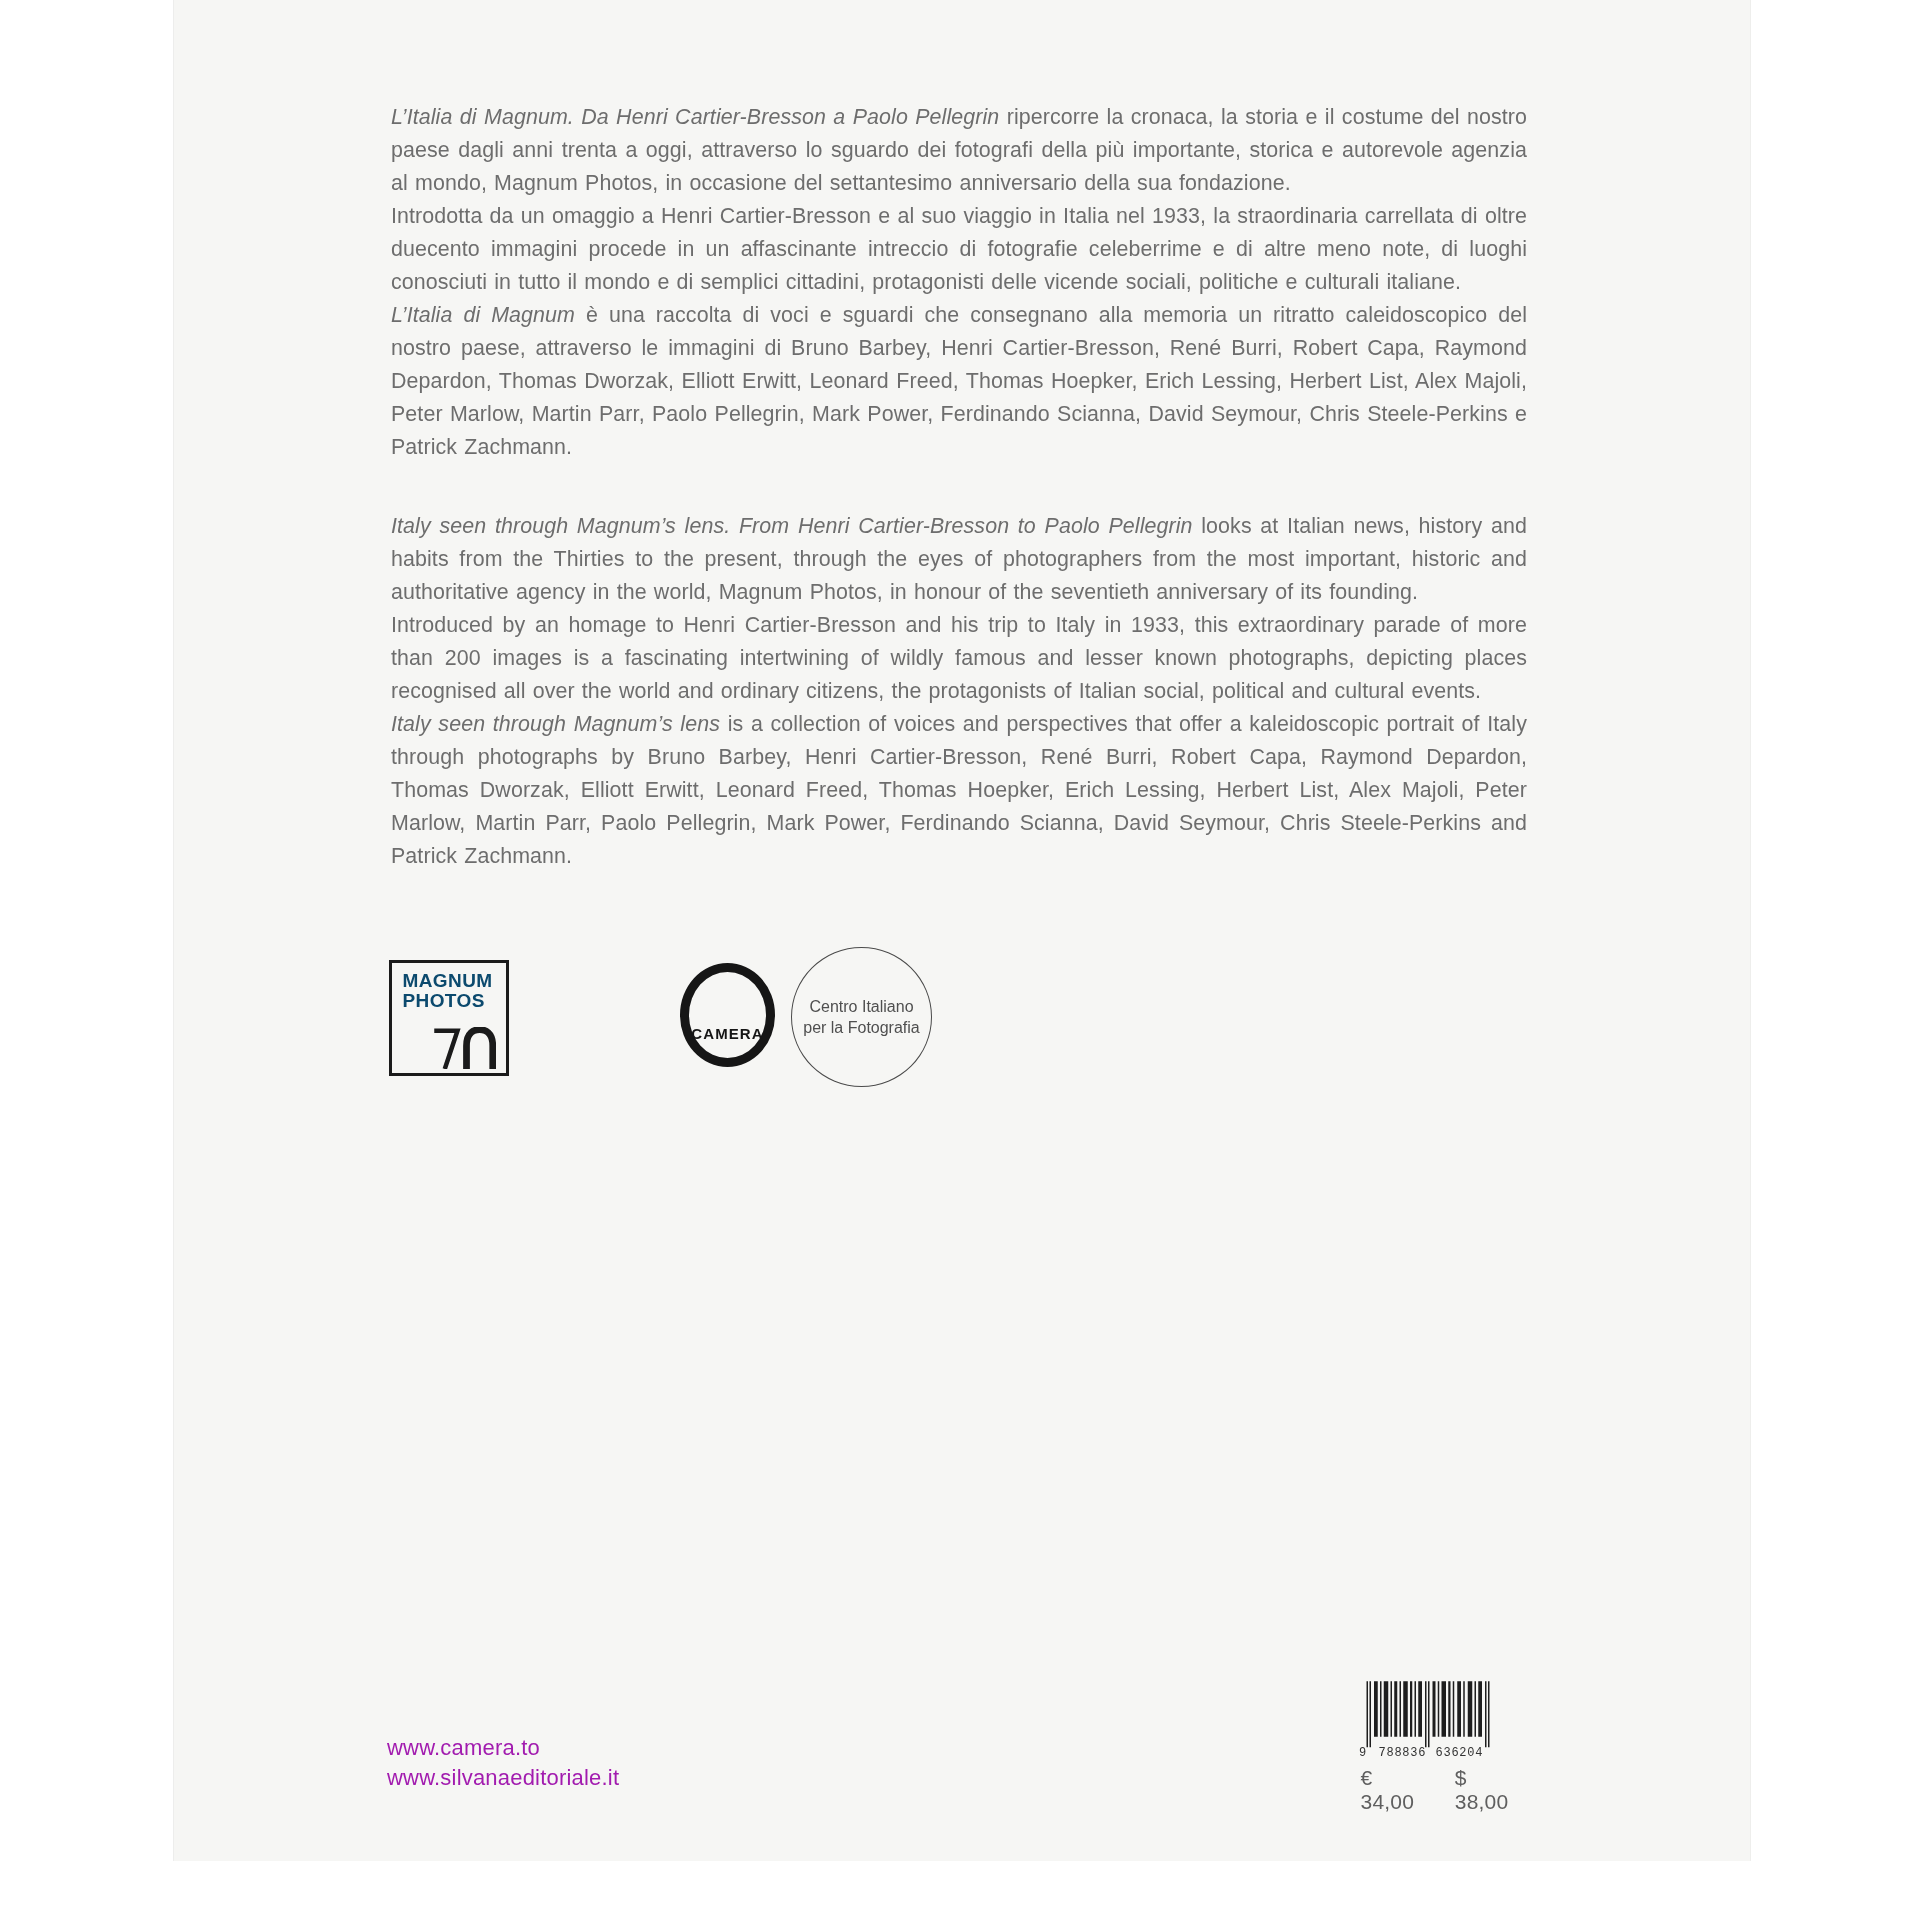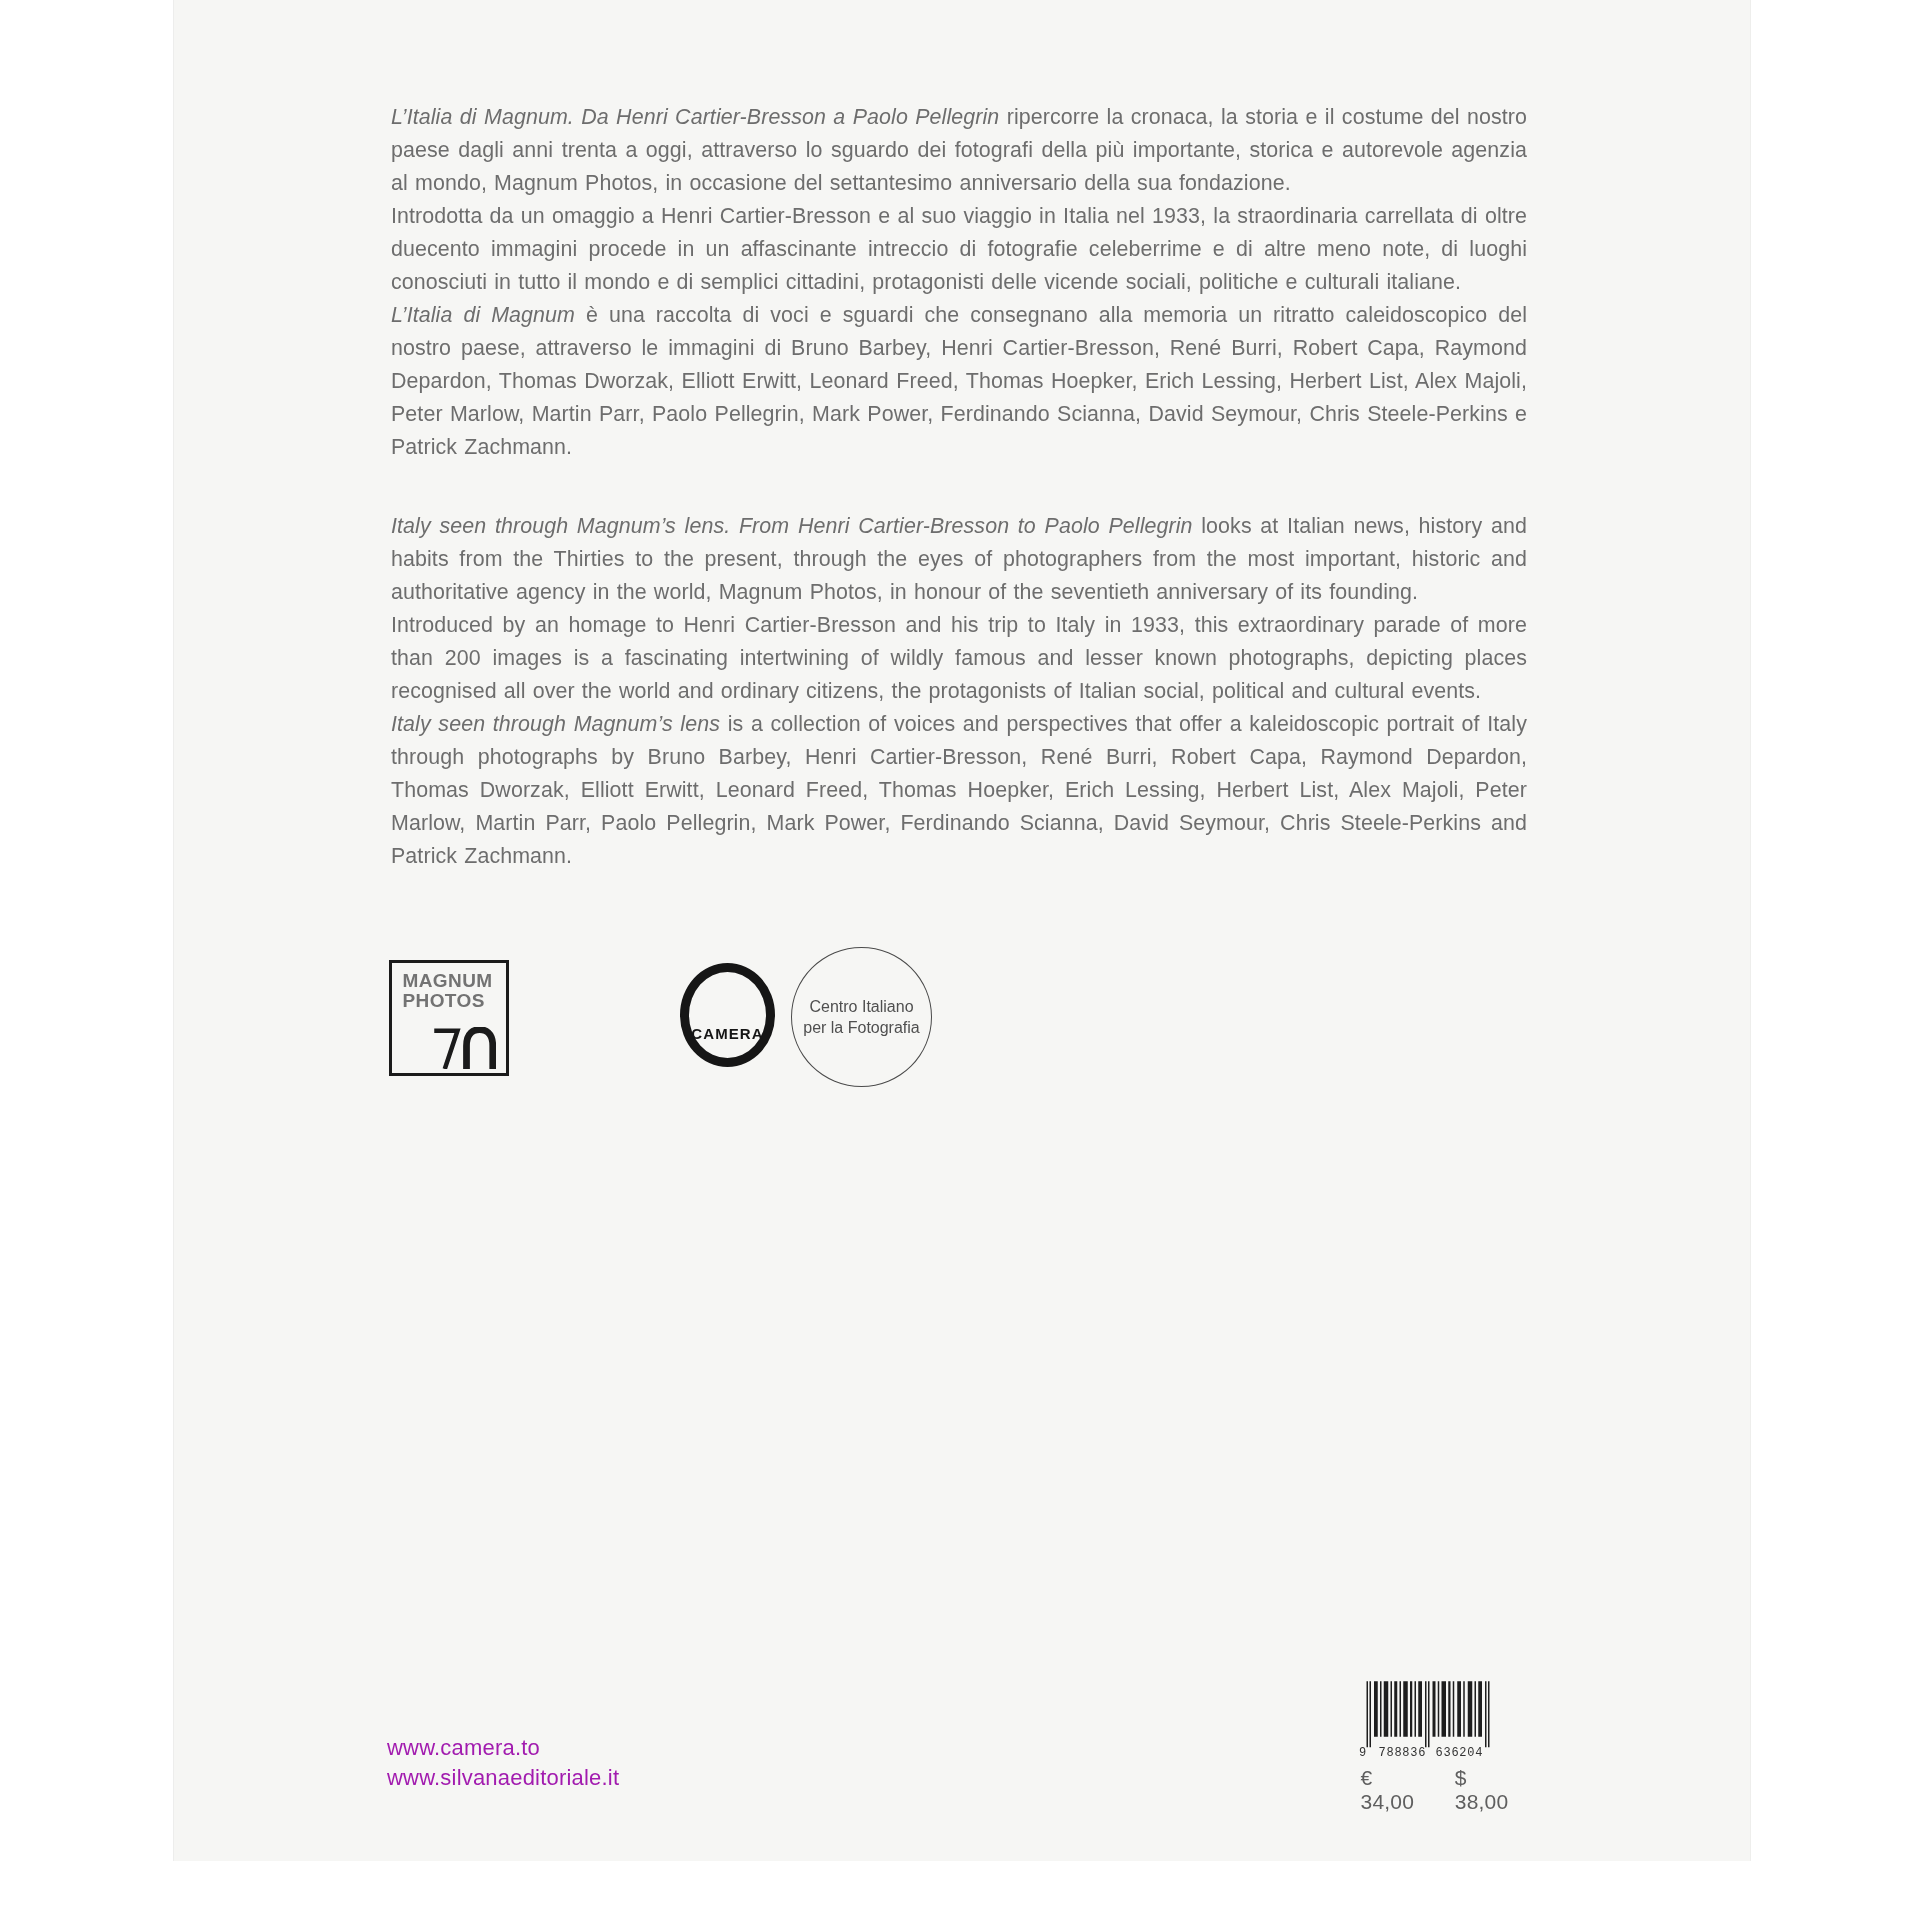--- a/index.html
+++ b/index.html
@@ -46,21 +46,21 @@
     top: 960px;
     width: 114px;
     height: 110px;
     border: 3.8px solid #1b1b1b;
     background: transparent;
   }
   .magnum-name {
     position: absolute;
     left: 10.5px;
     top: 7.5px;
-    color: #737373;
+    color: #0c4a6e;
     font-size: 19px;
     font-weight: bold;
     line-height: 20px;
     letter-spacing: 0.4px;
   }
   .magnum-70 {
     position: absolute;
     right: 12px;
     bottom: 4.5px;
   }

